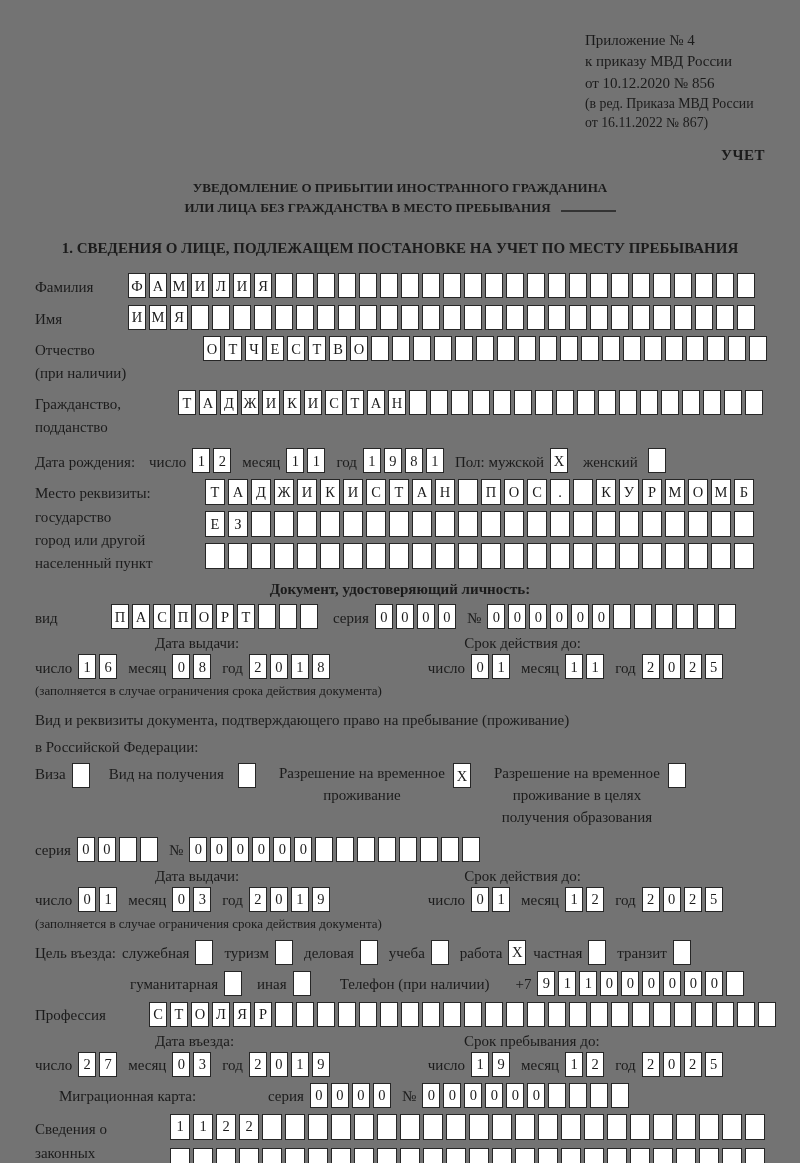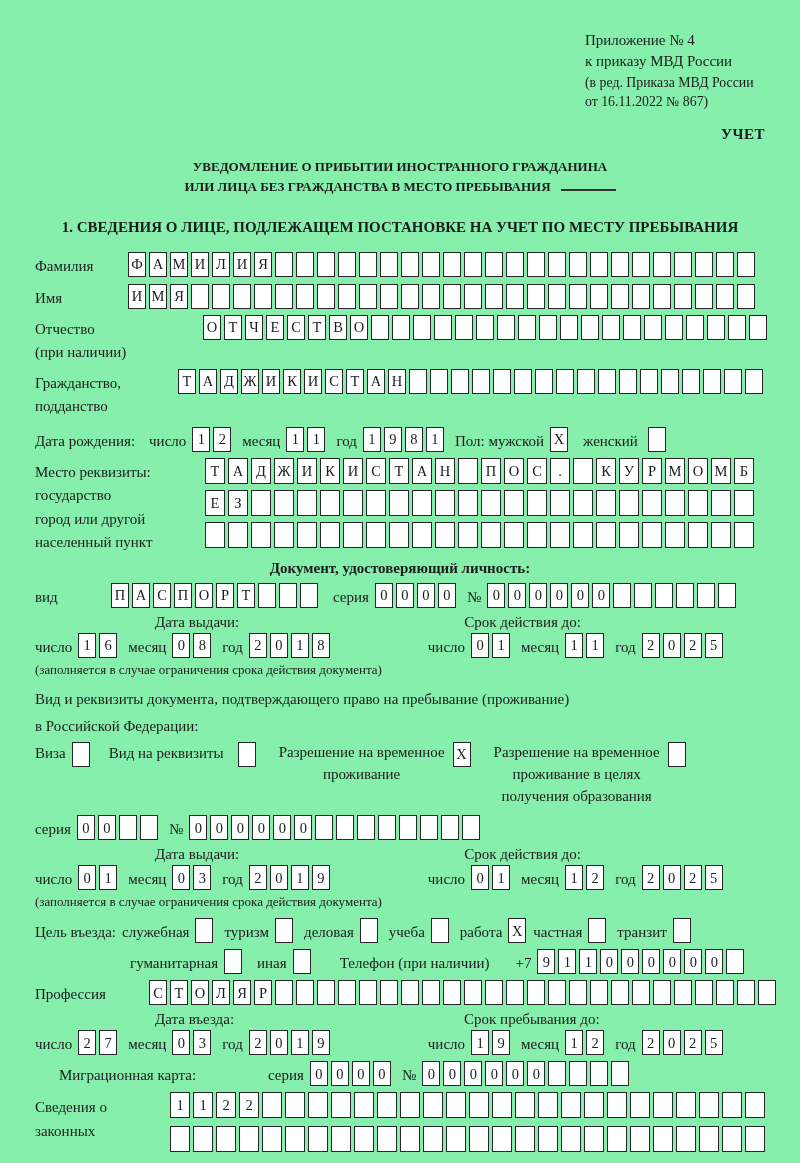--- a/index.html
+++ b/index.html
@@ -1,17 +1,17 @@
 <!DOCTYPE html>
 <html><head>
 <meta charset="utf-8">
 <style>
   html,body{margin:0;padding:0;background:#888;}
   .page{
-    width:800px;height:1163px;background:#86efac;color:#1b1b1b;
+    width:800px;height:1163px;background:#737373;color:#1b1b1b;
     font-family:"Liberation Serif","DejaVu Serif",serif;font-size:15px;
     box-sizing:border-box;padding:30px 35px 20px 35px;overflow:hidden;
     margin:0 auto;position:relative;
   }
   .annex{margin-left:550px;line-height:1.42;white-space:nowrap;}
   .annex .sub{font-size:13.8px;}
   .forma{text-align:right;font-weight:bold;margin-top:14px;letter-spacing:.5px;}
   .title{text-align:center;font-weight:bold;font-size:13px;margin-top:14px;line-height:1.55;}
   .blank-line{display:inline-block;width:55px;border-bottom:2px solid #333;margin-left:10px;}
   .sec{text-align:center;font-weight:bold;font-size:15px;margin-top:22px;margin-bottom:16px;}
@@ -33,20 +33,21 @@
   .para{line-height:1.8;margin:4px 0 2px 0;}
 </style>
 </head>
 <body>
 
 <div class="page">
 
   <div class="annex">
     <div>Приложение № 4</div>
     <div>к приказу МВД России</div>
+    <div>от 10.12.2020 № 856</div>
     <div class="sub">(в ред. Приказа МВД России</div>
     <div class="sub">от 16.11.2022 № 867)</div>
   </div>
 
   <div class="forma">УЧЕТ</div>
 
   <div class="title">
     <div>УВЕДОМЛЕНИЕ О ПРИБЫТИИ ИНОСТРАННОГО ГРАЖДАНИНА</div>
     <div><span>ИЛИ ЛИЦА БЕЗ ГРАЖДАНСТВА В МЕСТО ПРЕБЫВАНИЯ</span><span class="blank-line"></span></div>
   </div>
@@ -405,21 +406,21 @@
   <div class="para">
     <div>Вид и реквизиты документа, подтверждающего право на пребывание (проживание)</div>
     <div>в Российской Федерации:</div>
   </div>
 
   <div class="row">
     <span class="il">Виза</span>
     <div class="cells">
         <div class="cell"></div>
       </div>
-    <span class="il" style="margin-left:16px;">Вид на реквизиты</span>
+    <span class="il" style="margin-left:16px;">Вид на получения</span>
     <div class="cells ml8">
         <div class="cell"></div>
       </div>
     <span class="cbtext" style="margin-left:20px;">
       <span>Разрешение на временное</span><br><span>проживание</span>
     </span>
     <div class="cells ml8">
         <div class="cell">X</div>
       </div>
     <span class="cbtext" style="margin-left:20px;">

